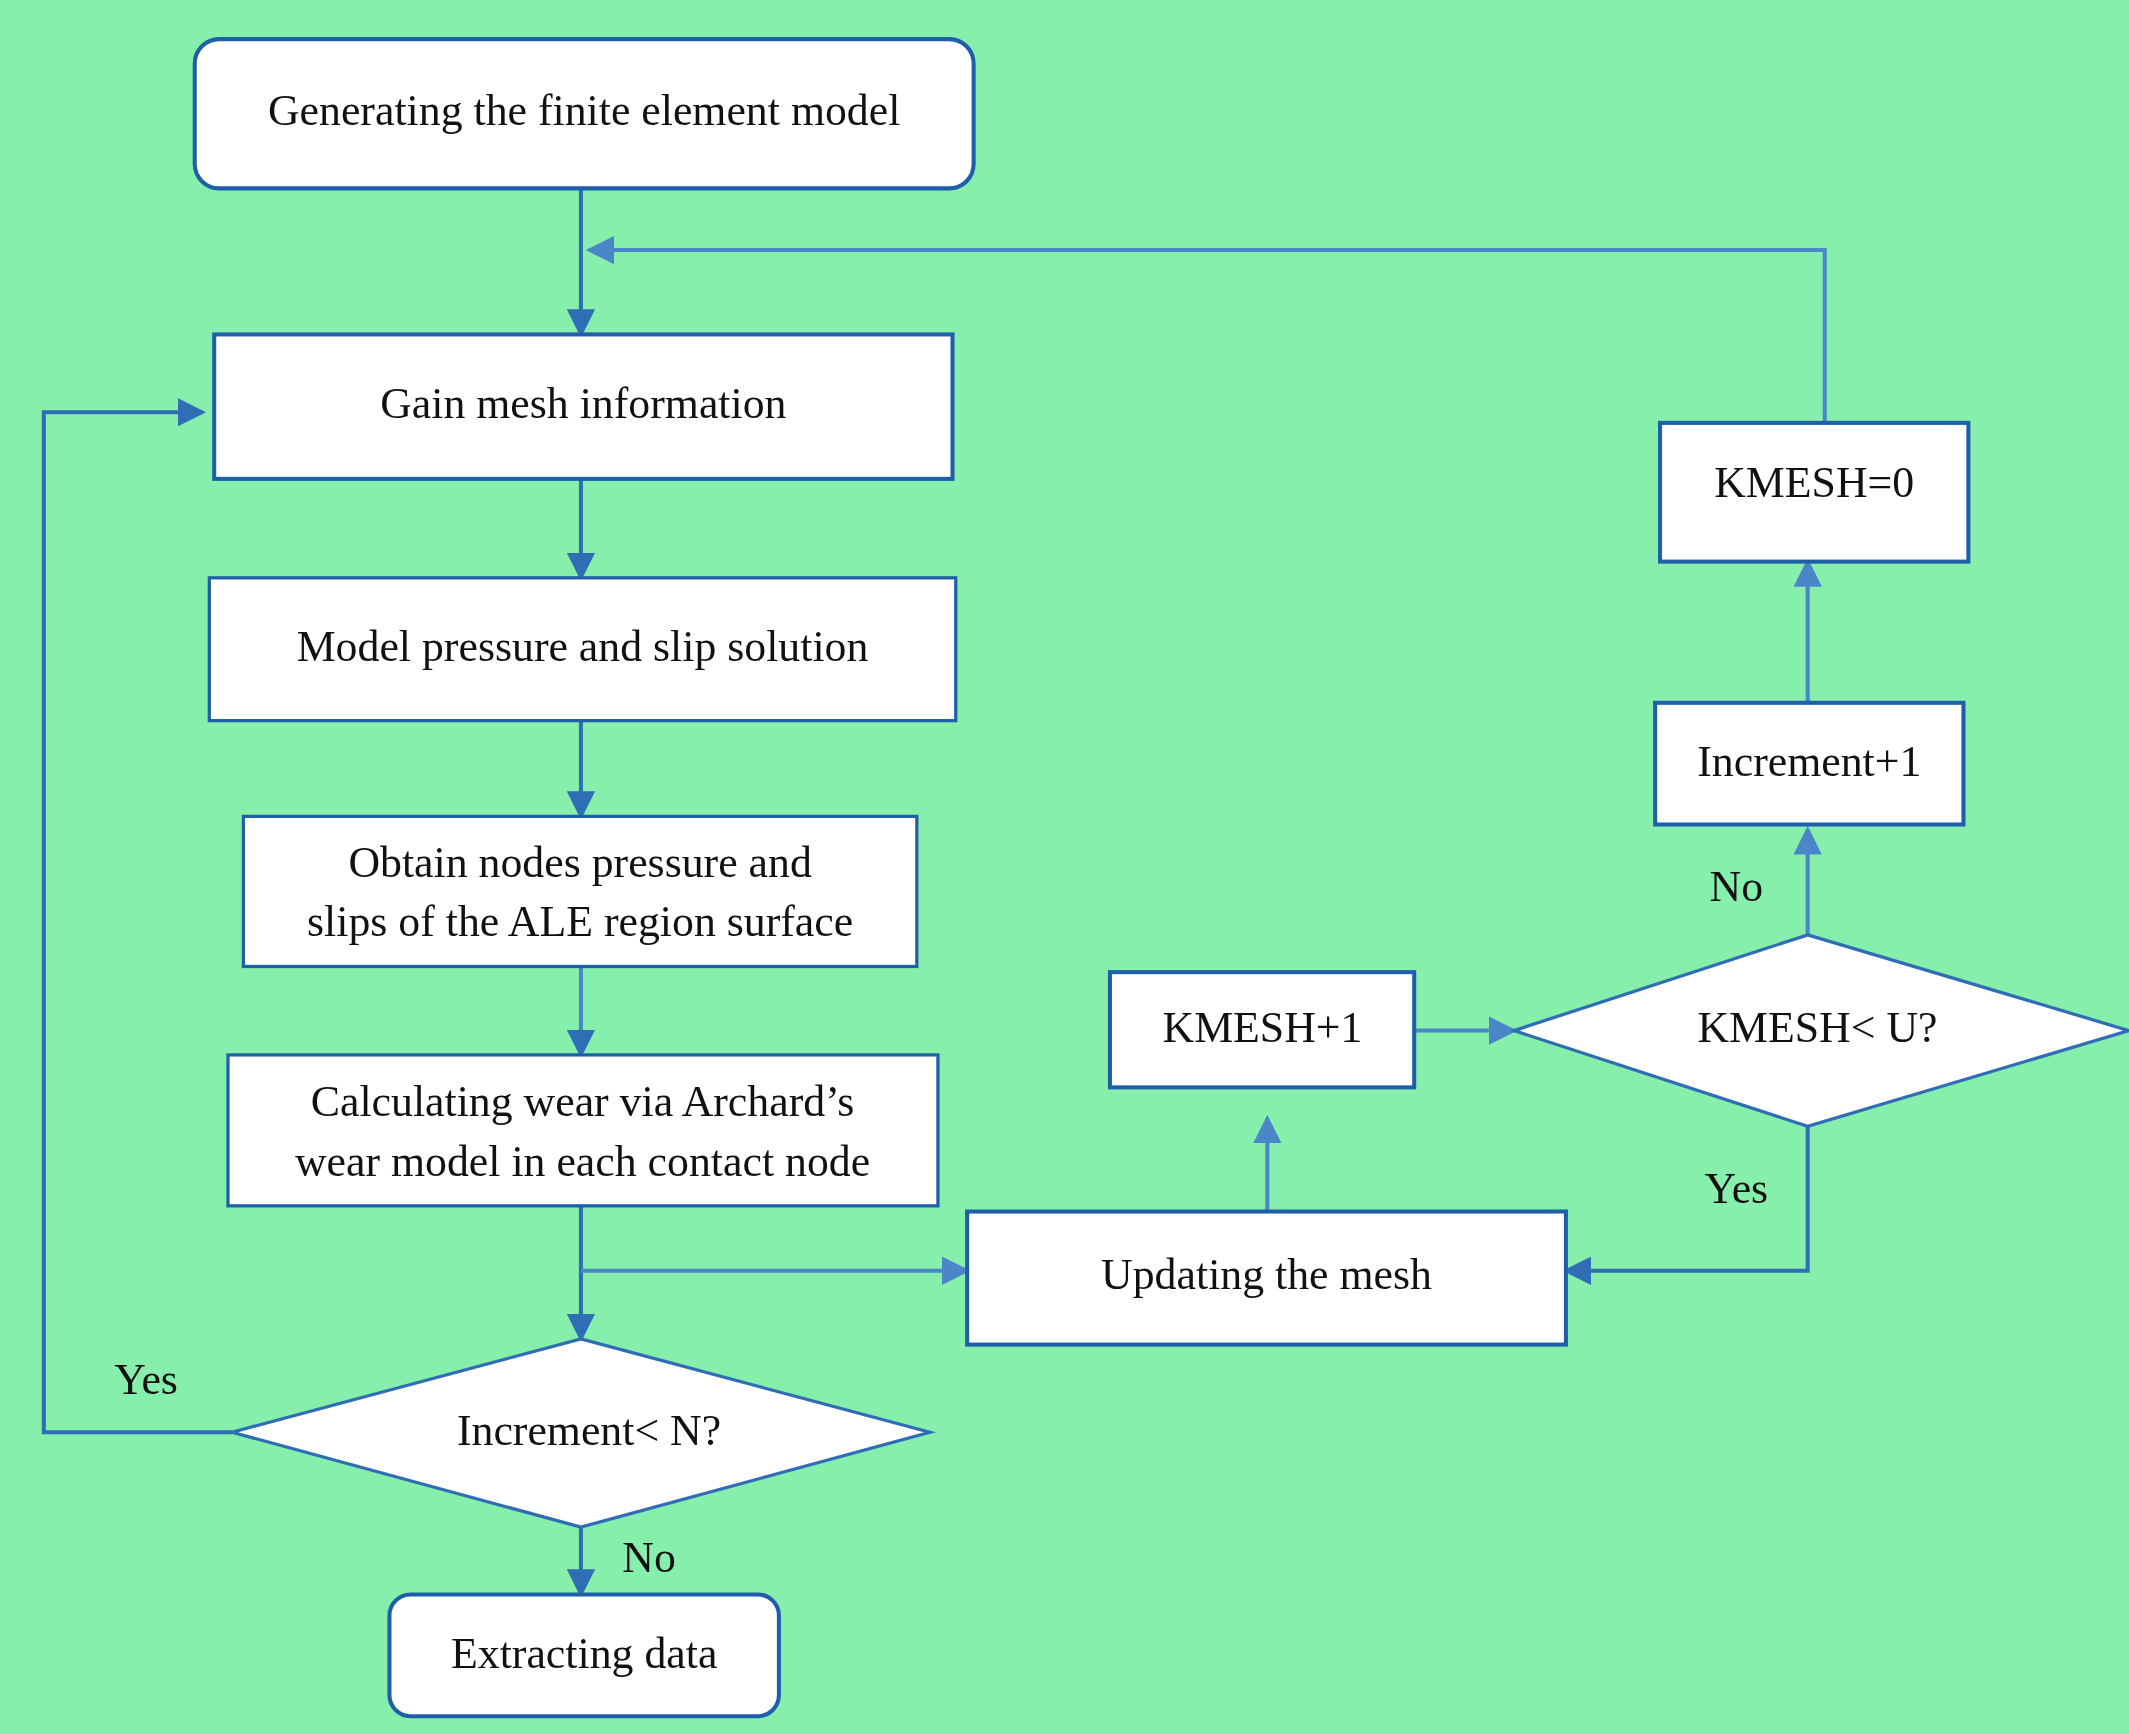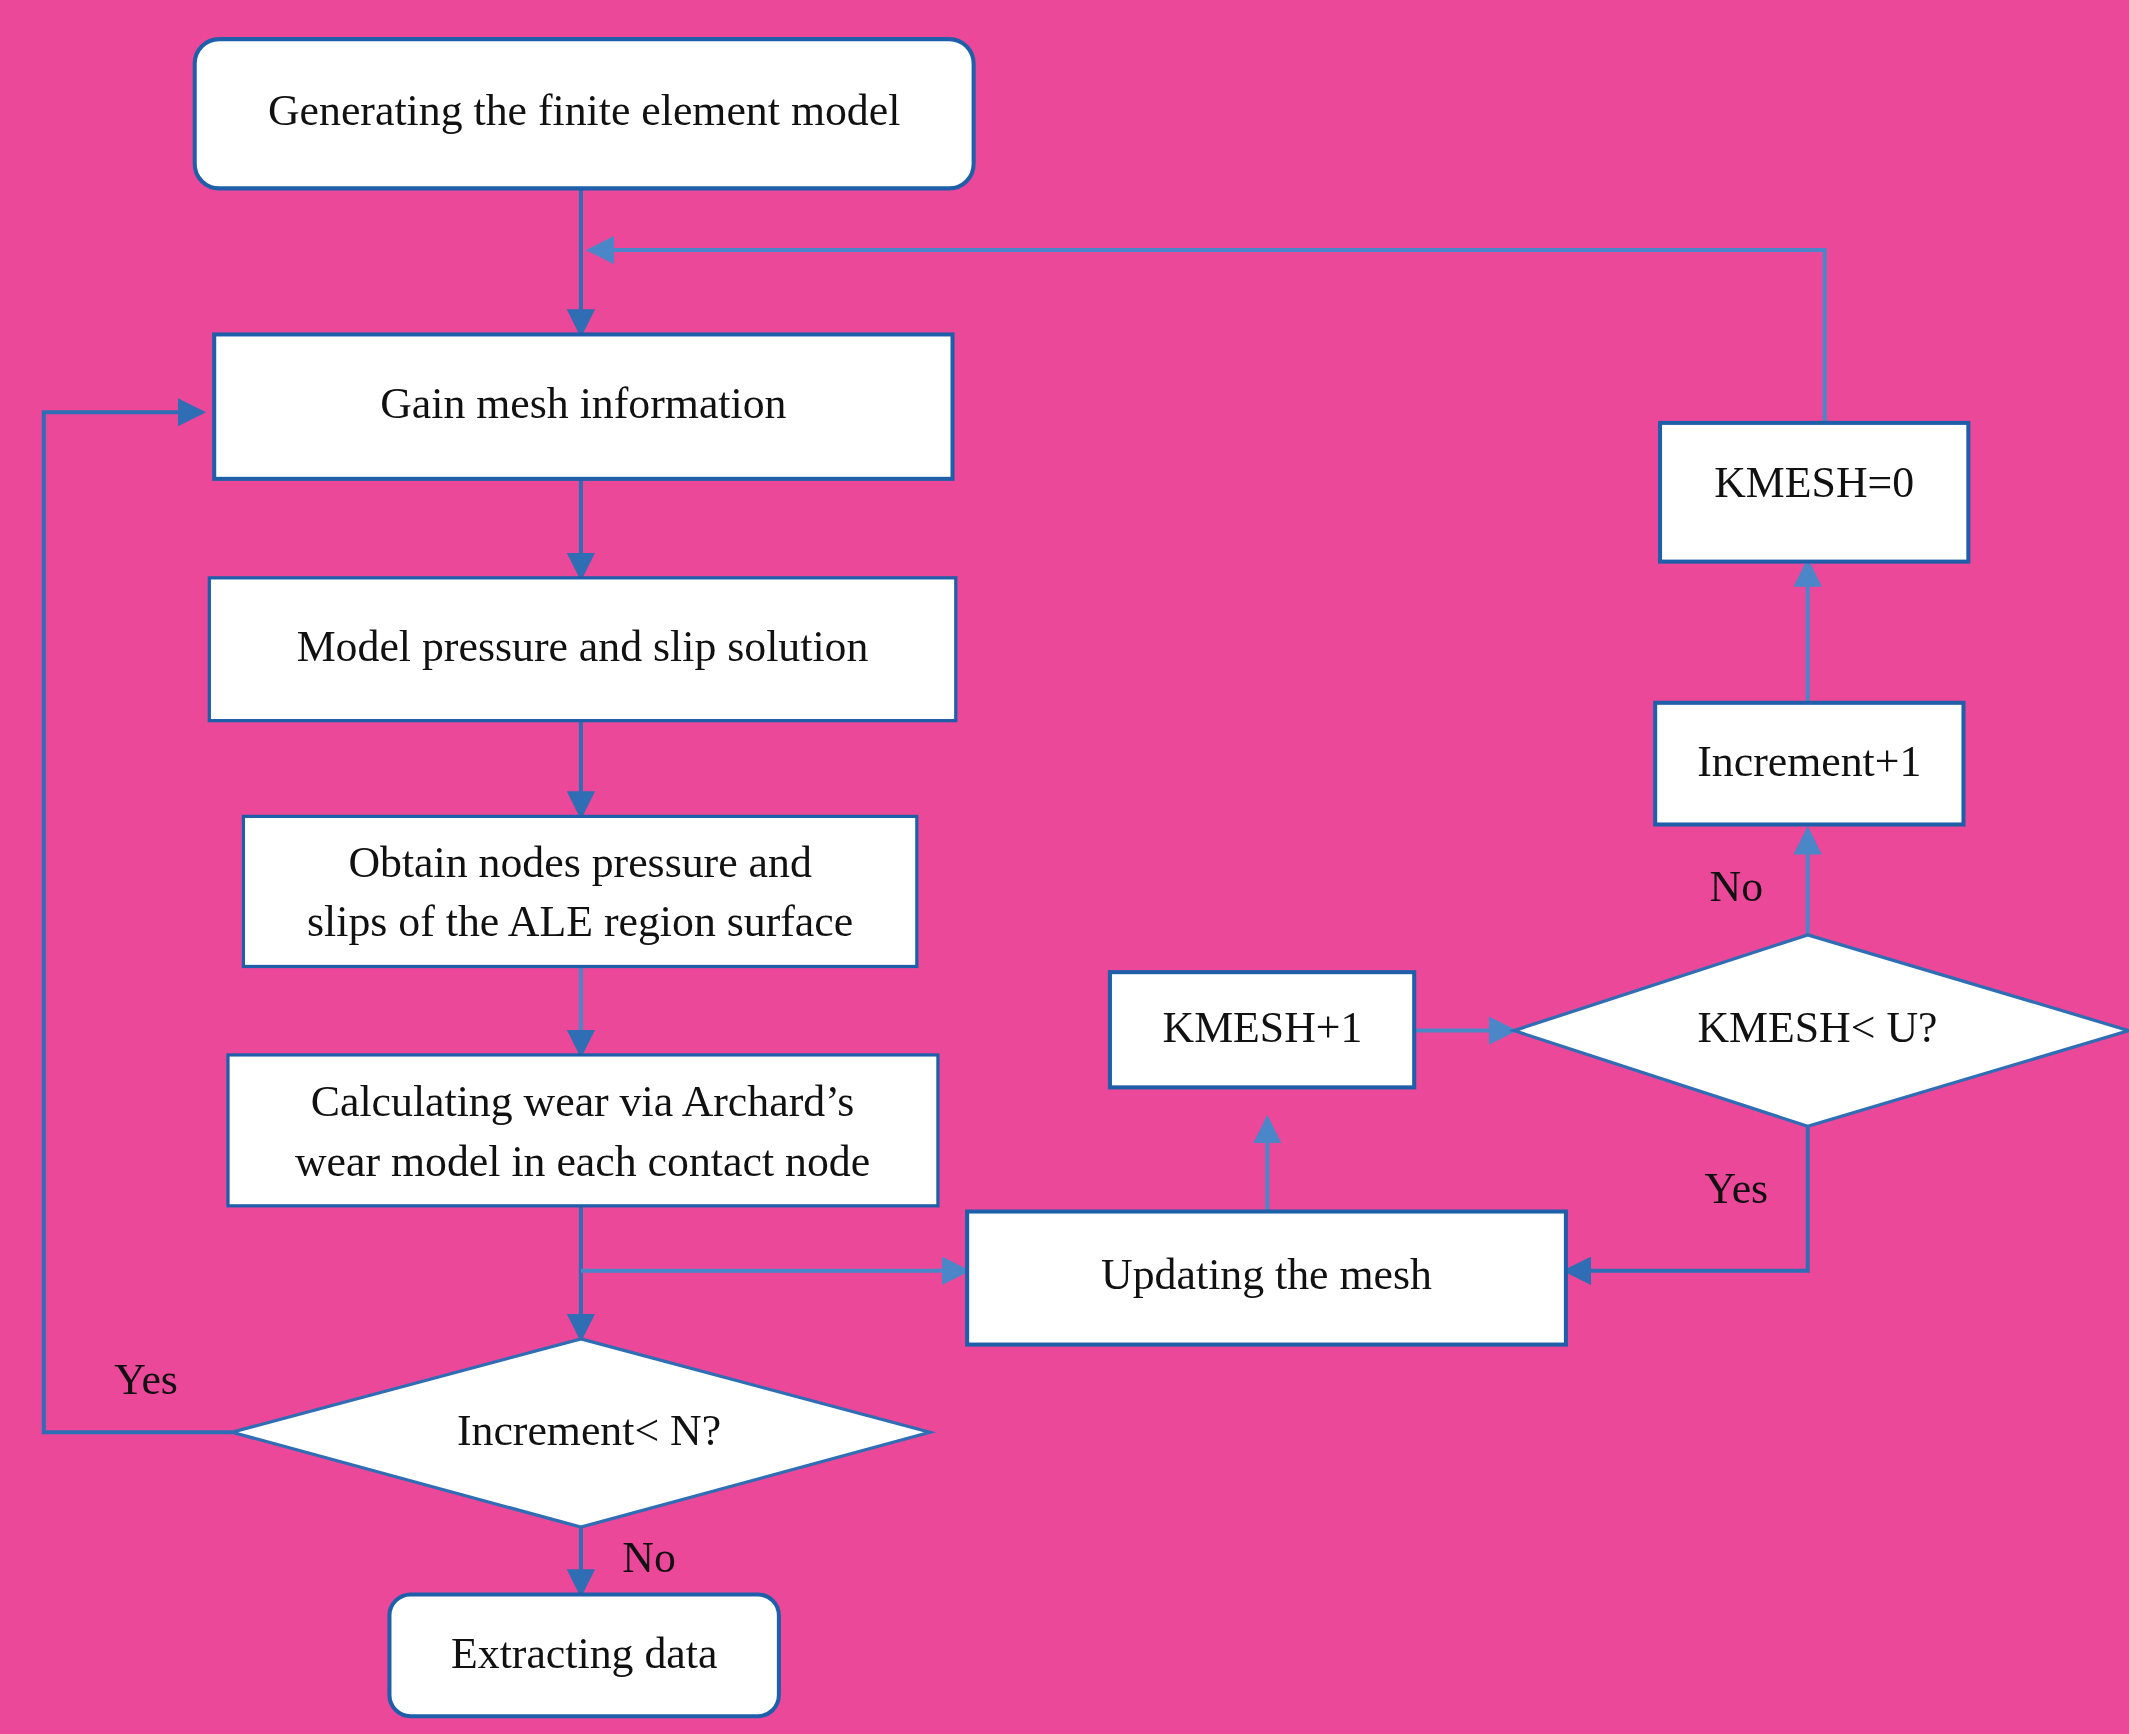--- a/index.html
+++ b/index.html
@@ -10,21 +10,21 @@
   body {
     width: 2129px;
     height: 1735px;
     font-family: "Liberation Serif", "DejaVu Serif", serif;
     overflow: hidden;
   }
   #flowchart-root {
     position: relative;
     width: 2129px;
     height: 1735px;
-    background: #ec4899;
+    background: #86efac;
   }
   svg#flow-svg {
     position: absolute;
     top: 0;
     left: 0;
     width: 2129px;
     height: 1735px;
   }
   .node-shape {
     fill: #ffffff;

